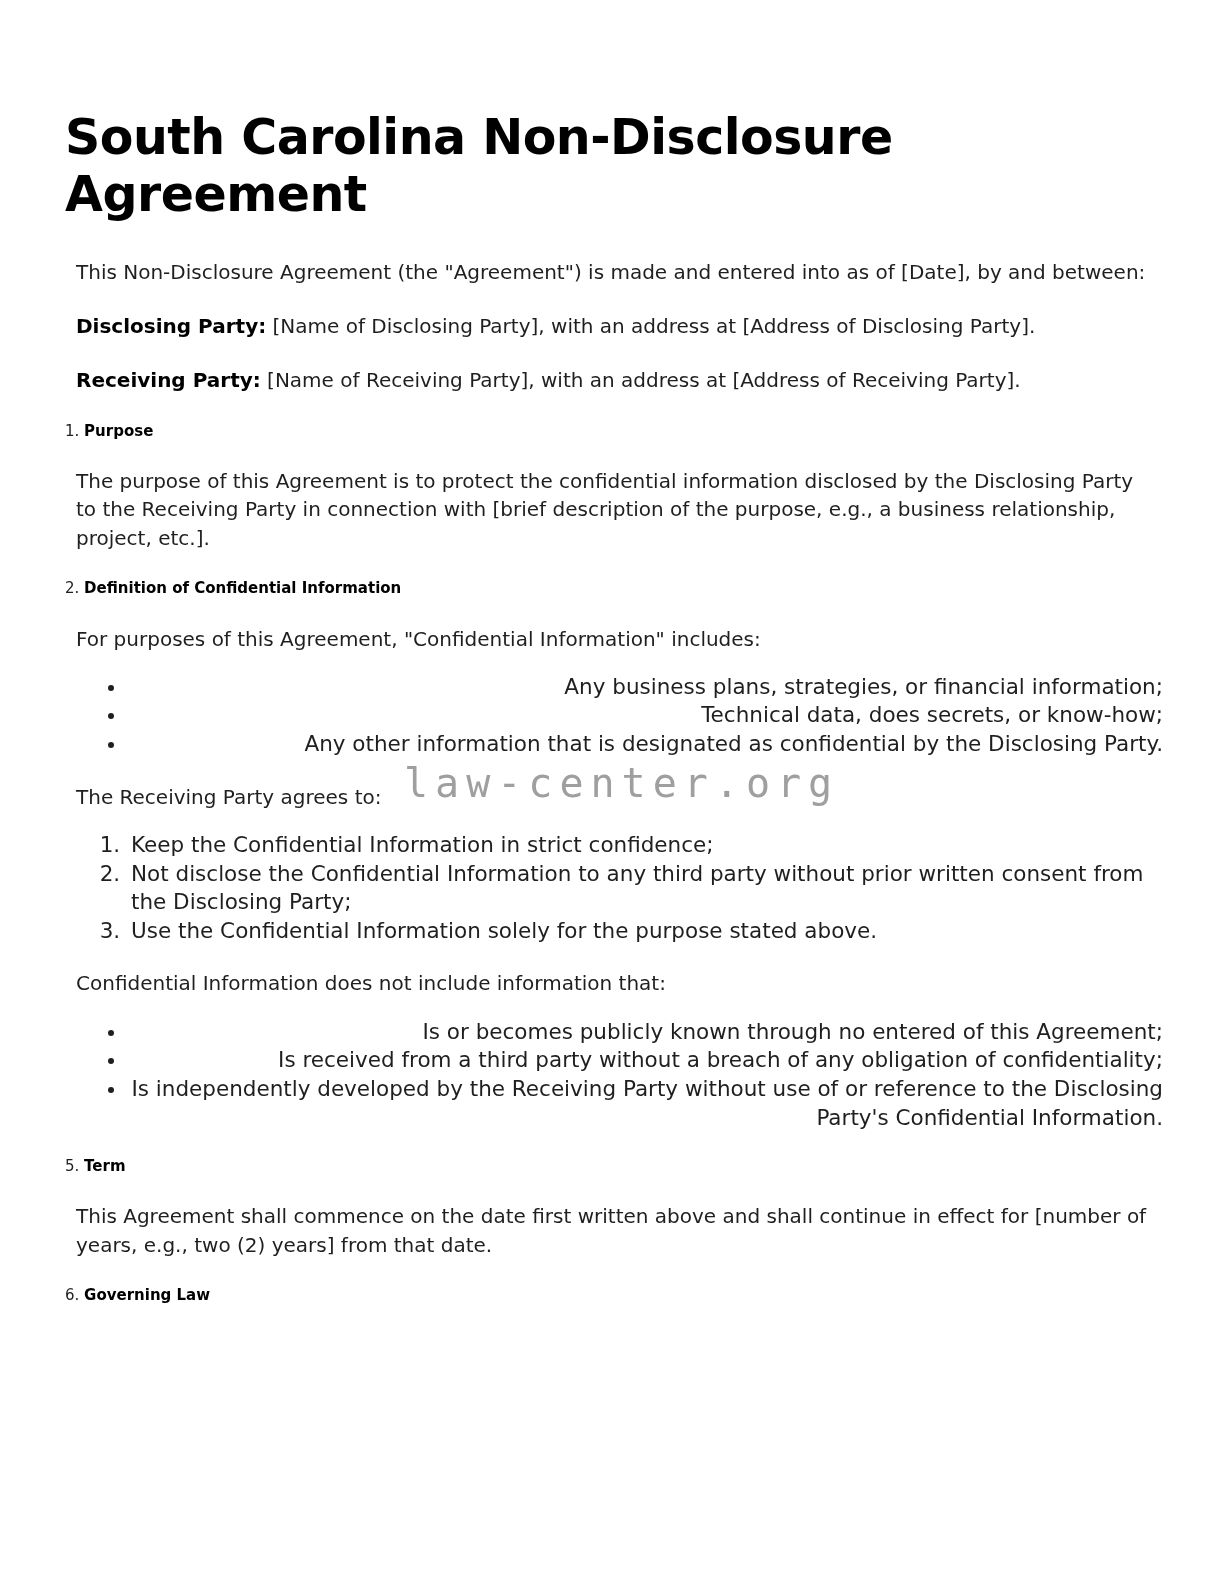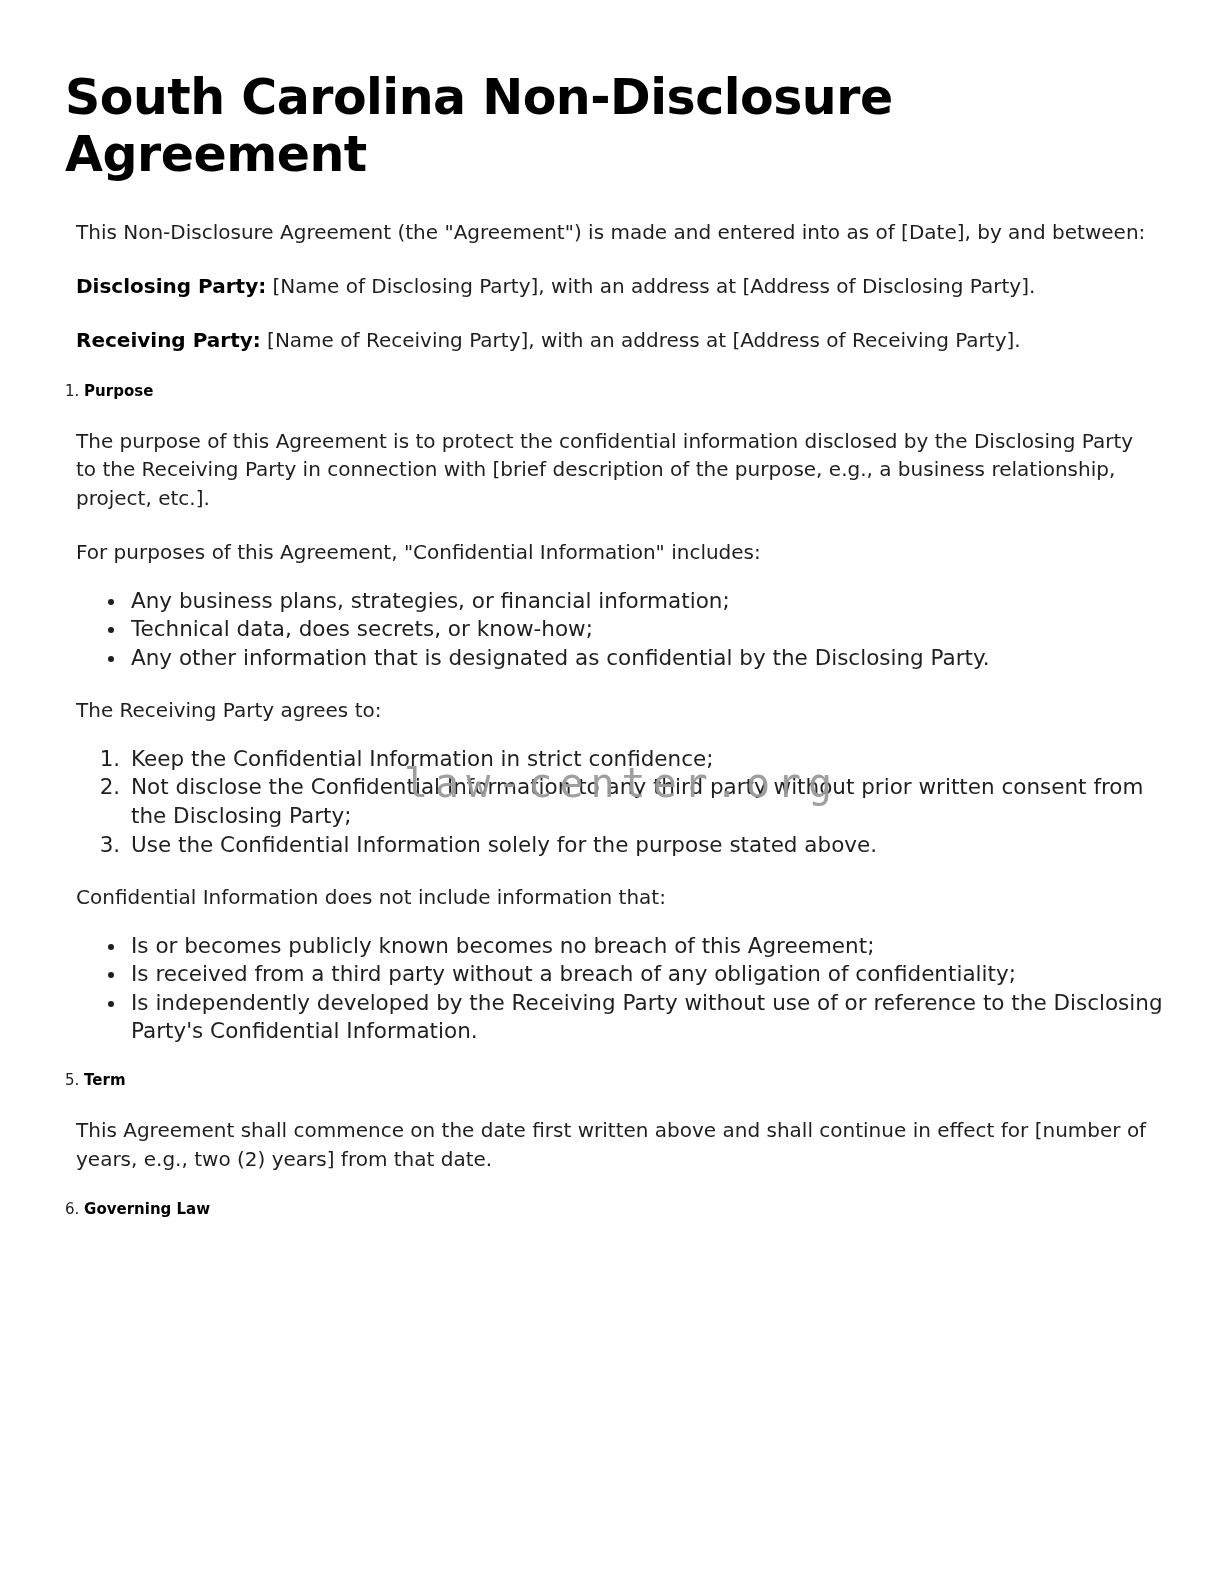--- a/index.html
+++ b/index.html
@@ -9,21 +9,21 @@
   }
   .page {
     position: relative;
     width: 1231px;
     height: 1593px;
     background: #ffffff;
     overflow: hidden;
     font-family: "DejaVu Sans", "Liberation Sans", sans-serif;
     color: #1a1a1a;
     box-sizing: border-box;
-    padding: 70px 68px 0 65px;
+    padding: 110px 68px 0 65px;
   }
 
   .doc-title {
     font-size: 49px;
     font-weight: bold;
     line-height: 1.16;
     letter-spacing: -0.5px;
     margin: 0 0 34px 0;
     color: #000000;
     max-width: 900px;
@@ -55,21 +55,21 @@
   h2.section .sec-title {
     font-weight: bold;
     color: #000000;
   }
 
   ul.bullets, ol.numbers {
     margin: -6px 0 24px 0;
     padding-left: 62px;
     max-width: 1090px;
   }
-  ul.bullets { list-style-type: disc; }
+  ul.bullets { list-style-type: disc; text-align: right; }
   ol.numbers { list-style-type: decimal; }
 
   ul.bullets li, ol.numbers li {
     font-size: 21.5px;
     line-height: 1.33;
     color: #1f1f1f;
     margin: 0;
     padding-left: 4px;
   }
 
@@ -105,37 +105,41 @@
   <p class="para">
     <span class="lead">Receiving Party:</span><span> [Name of Receiving Party], with an address at [Address of Receiving Party].</span>
   </p>
 
   <h2 class="section">
     <span class="sec-num">1.</span>
     <span class="sec-title">Purpose</span>
   </h2>
   <p class="para">The purpose of this Agreement is to protect the confidential information disclosed by the Disclosing Party to the Receiving Party in connection with [brief description of the purpose, e.g., a business relationship, project, etc.].</p>
 
+  <h2 class="section">
+    <span class="sec-num">2.</span>
+    <span class="sec-title">Definition of Confidential Information</span>
+  </h2>
   <p class="para">For purposes of this Agreement, "Confidential Information" includes:</p>
   <ul class="bullets">
     <li>Any business plans, strategies, or financial information;</li>
     <li>Technical data, does secrets, or know-how;</li>
     <li>Any other information that is designated as confidential by the Disclosing Party.</li>
   </ul>
 
   <p class="para">The Receiving Party agrees to:</p>
   <ol class="numbers">
     <li>Keep the Confidential Information in strict confidence;</li>
     <li>Not disclose the Confidential Information to any third party without prior written consent from the Disclosing Party;</li>
     <li>Use the Confidential Information solely for the purpose stated above.</li>
   </ol>
 
   <p class="para">Confidential Information does not include information that:</p>
   <ul class="bullets">
-    <li>Is or becomes publicly known becomes no breach of this Agreement;</li>
+    <li>Is or becomes publicly known through no entered of this Agreement;</li>
     <li>Is received from a third party without a breach of any obligation of confidentiality;</li>
     <li>Is independently developed by the Receiving Party without use of or reference to the Disclosing Party's Confidential Information.</li>
   </ul>
 
   <h2 class="section">
     <span class="sec-num">5.</span>
     <span class="sec-title">Term</span>
   </h2>
   <p class="para">This Agreement shall commence on the date first written above and shall continue in effect for [number of years, e.g., two (2) years] from that date.</p>
 

